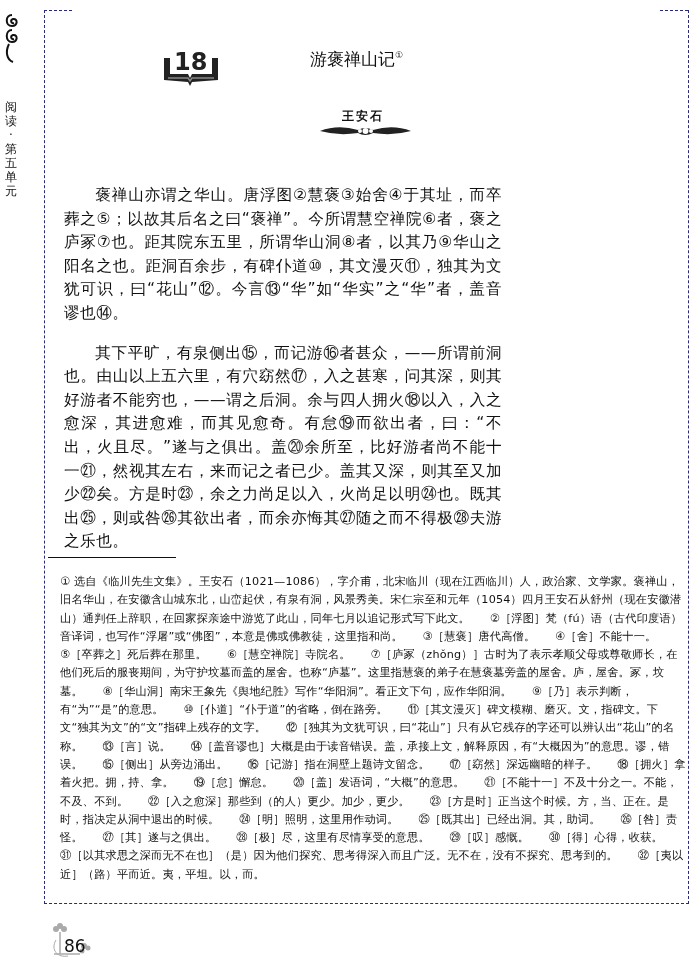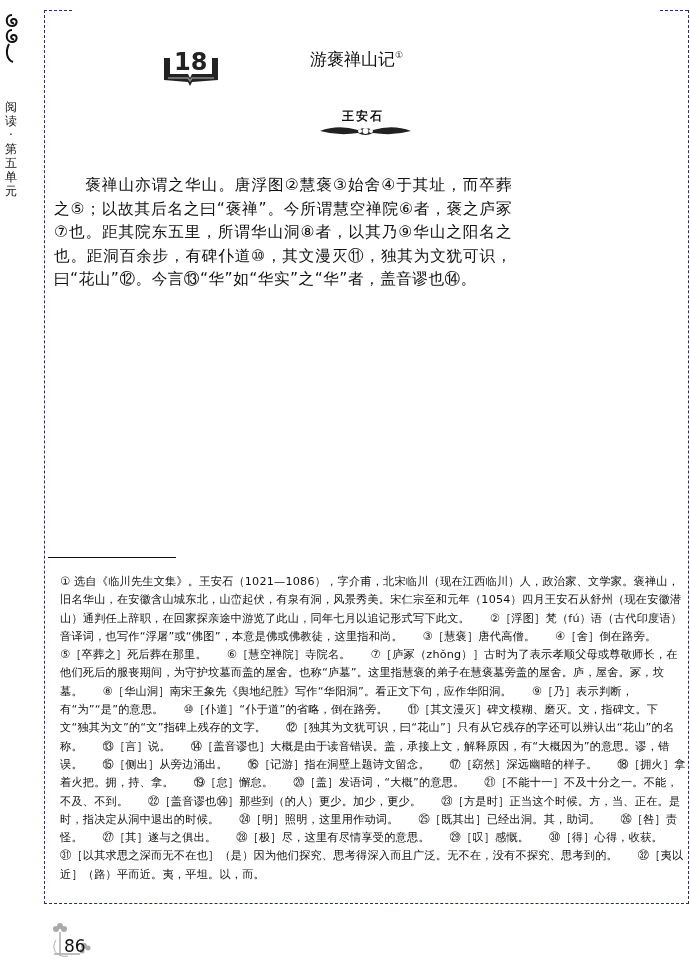--- a/index.html
+++ b/index.html
@@ -20,21 +20,21 @@
   .book-icon { position:absolute; left:160px; top:40px; width:60px; height:50px; }
   .title { position:absolute; left:310px; top:48px; font-family:Liberation Sans, sans-serif;
            font-size:17px; color:#111; }
   .title sup { font-size:9px; vertical-align:super; }
   .author { position:absolute; left:342px; top:108px; font-family:Liberation Serif, serif; font-weight:bold;
             font-size:12px; letter-spacing:2px; }
   .author-ornament { position:absolute; left:318px; top:122px; width:95px; height:16px; }
 
   .body-text { position:absolute; left:48px; top:168px; width:470px; font-size:15.6px; line-height:23.6px;
                letter-spacing:0.5px; }
-  .body-text p { margin:6px; text-indent:2em; text-align:justify; }
+  .body-text p { margin:16px; text-indent:2em; text-align:justify; }
 
   .rule { position:absolute; left:48px; top:557px; width:128px; border-top:1px solid #111; }
 
   .notes { position:absolute; left:60px; top:573px; width:626px; font-size:11.2px; line-height:18.3px;
            letter-spacing:0.2px; }
   .notes .n { margin-right:16px; }
 
   .page-num-ornament { position:absolute; left:50px; top:920px; width:42px; height:40px; }
   .page-num { position:absolute; left:64px; top:936px; font-size:17px; color:#111; }
 </style>
@@ -75,47 +75,48 @@
 
 <svg class="author-ornament" viewBox="0 0 95 16">
   <path d="M2 9 Q20 2 40 8 Q47 4 55 8 Q75 2 93 9 Q75 14 55 11 Q47 15 40 11 Q20 14 2 9 Z" fill="#222"></path>
   <circle cx="47.5" cy="9" r="3" fill="#fff"></circle>
   <circle cx="42" cy="9" r="2" fill="#fff"></circle>
   <circle cx="53" cy="9" r="2" fill="#fff"></circle>
 </svg>
 
 <div class="body-text">
   <p>褒禅山亦谓之华山。唐浮图②慧褒③始舍④于其址，而卒葬之⑤；以故其后名之曰“褒禅”。今所谓慧空禅院⑥者，褒之庐冢⑦也。距其院东五里，所谓华山洞⑧者，以其乃⑨华山之阳名之也。距洞百余步，有碑仆道⑩，其文漫灭⑪，独其为文犹可识，曰“花山”⑫。今言⑬“华”如“华实”之“华”者，盖音谬也⑭。</p>
+  <p>其下平旷，有泉侧出⑮，而记游⑯者甚众，——所谓前洞也。由山以上五六里，有穴窈然⑰，入之甚寒，问其深，则其好游者不能穷也，——谓之后洞。余与四人拥火⑱以入，入之愈深，其进愈难，而其见愈奇。有怠⑲而欲出者，曰：“不出，火且尽。”遂与之俱出。盖⑳余所至，比好游者尚不能十一㉑，然视其左右，来而记之者已少。盖其又深，则其至又加少㉒矣。方是时㉓，余之力尚足以入，火尚足以明㉔也。既其出㉕，则或咎㉖其欲出者，而余亦悔其㉗随之而不得极㉘夫游之乐也。</p>
 </div>
 
 <div class="rule"></div>
 
 <div class="notes">
   <span class="n">① 选自《临川先生文集》。王安石（1021—1086），字介甫，北宋临川（现在江西临川）人，政治家、文学家。褒禅山，旧名华山，在安徽含山城东北，山峦起伏，有泉有洞，风景秀美。宋仁宗至和元年（1054）四月王安石从舒州（现在安徽潜山）通判任上辞职，在回家探亲途中游览了此山，同年七月以追记形式写下此文。</span>
   <span class="n">②［浮图］梵（fú）语（古代印度语）音译词，也写作“浮屠”或“佛图”，本意是佛或佛教徒，这里指和尚。</span>
   <span class="n">③［慧褒］唐代高僧。</span>
-  <span class="n">④［舍］倒在路旁。</span>
+  <span class="n">④［舍］不能十一。</span>
   <span class="n">⑤［卒葬之］死后葬在那里。</span>
   <span class="n">⑥［慧空禅院］寺院名。</span>
   <span class="n">⑦［庐冢（zhǒng）］古时为了表示孝顺父母或尊敬师长，在他们死后的服丧期间，为守护坟墓而盖的屋舍。也称“庐墓”。这里指慧褒的弟子在慧褒墓旁盖的屋舍。庐，屋舍。冢，坟墓。</span>
   <span class="n">⑧［华山洞］南宋王象先《舆地纪胜》写作“华阳洞”。看正文下句，应作华阳洞。</span>
   <span class="n">⑨［乃］表示判断，有“为”“是”的意思。</span>
   <span class="n">⑩［仆道］“仆于道”的省略，倒在路旁。</span>
   <span class="n">⑪［其文漫灭］碑文模糊、磨灭。文，指碑文。下文“独其为文”的“文”指碑上残存的文字。</span>
   <span class="n">⑫［独其为文犹可识，曰“花山”］只有从它残存的字还可以辨认出“花山”的名称。</span>
   <span class="n">⑬［言］说。</span>
   <span class="n">⑭［盖音谬也］大概是由于读音错误。盖，承接上文，解释原因，有“大概因为”的意思。谬，错误。</span>
   <span class="n">⑮［侧出］从旁边涌出。</span>
   <span class="n">⑯［记游］指在洞壁上题诗文留念。</span>
   <span class="n">⑰［窈然］深远幽暗的样子。</span>
   <span class="n">⑱［拥火］拿着火把。拥，持、拿。</span>
   <span class="n">⑲［怠］懈怠。</span>
   <span class="n">⑳［盖］发语词，“大概”的意思。</span>
   <span class="n">㉑［不能十一］不及十分之一。不能，不及、不到。</span>
-  <span class="n">㉒［盖音谬也⑭］那些到（的人）更少。加少，更少。</span>
+  <span class="n">㉒［入之愈深］那些到（的人）更少。加少，更少。</span>
   <span class="n">㉓［方是时］正当这个时候。方，当、正在。是时，指决定从洞中退出的时候。</span>
   <span class="n">㉔［明］照明，这里用作动词。</span>
   <span class="n">㉕［既其出］已经出洞。其，助词。</span>
   <span class="n">㉖［咎］责怪。</span>
   <span class="n">㉗［其］遂与之俱出。</span>
   <span class="n">㉘［极］尽，这里有尽情享受的意思。</span>
   <span class="n">㉙［叹］感慨。</span>
   <span class="n">㉚［得］心得，收获。</span>
   <span class="n">㉛［以其求思之深而无不在也］（是）因为他们探究、思考得深入而且广泛。无不在，没有不探究、思考到的。</span>
   <span class="n">㉜［夷以近］（路）平而近。夷，平坦。以，而。</span>

